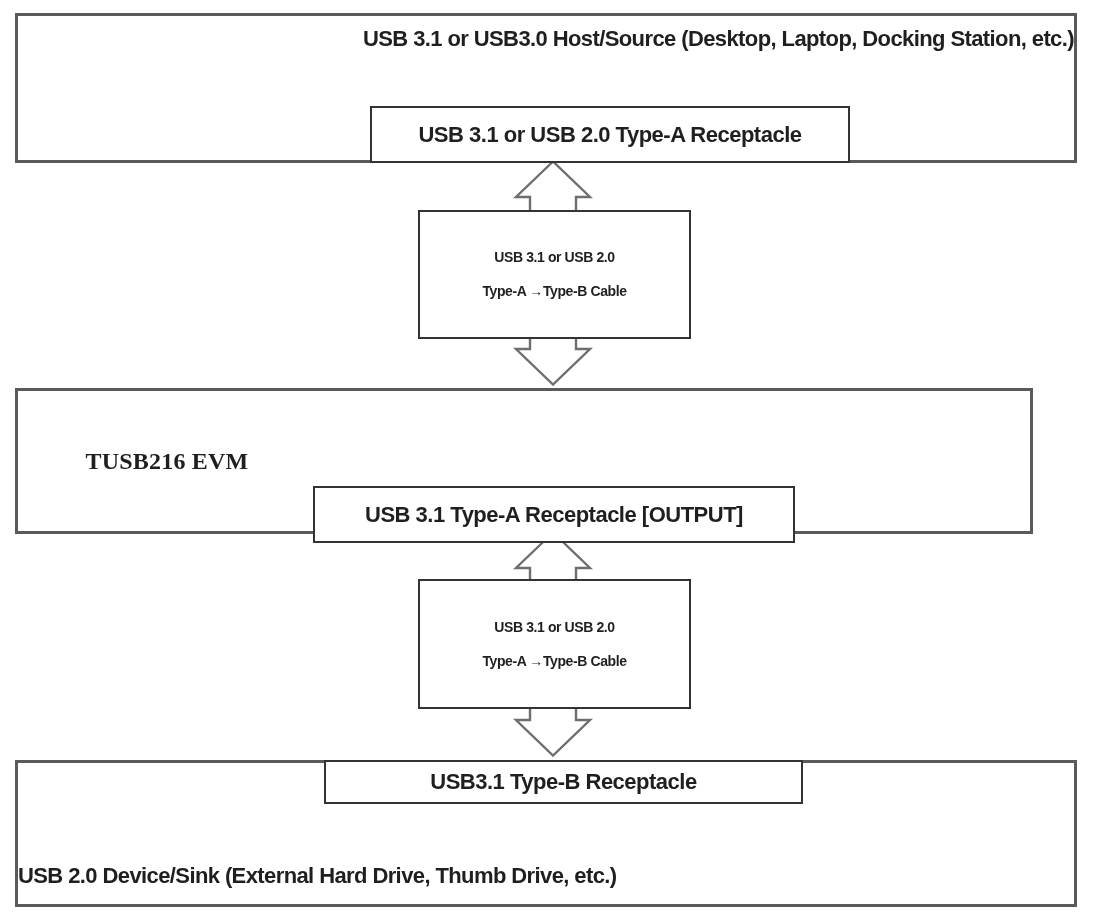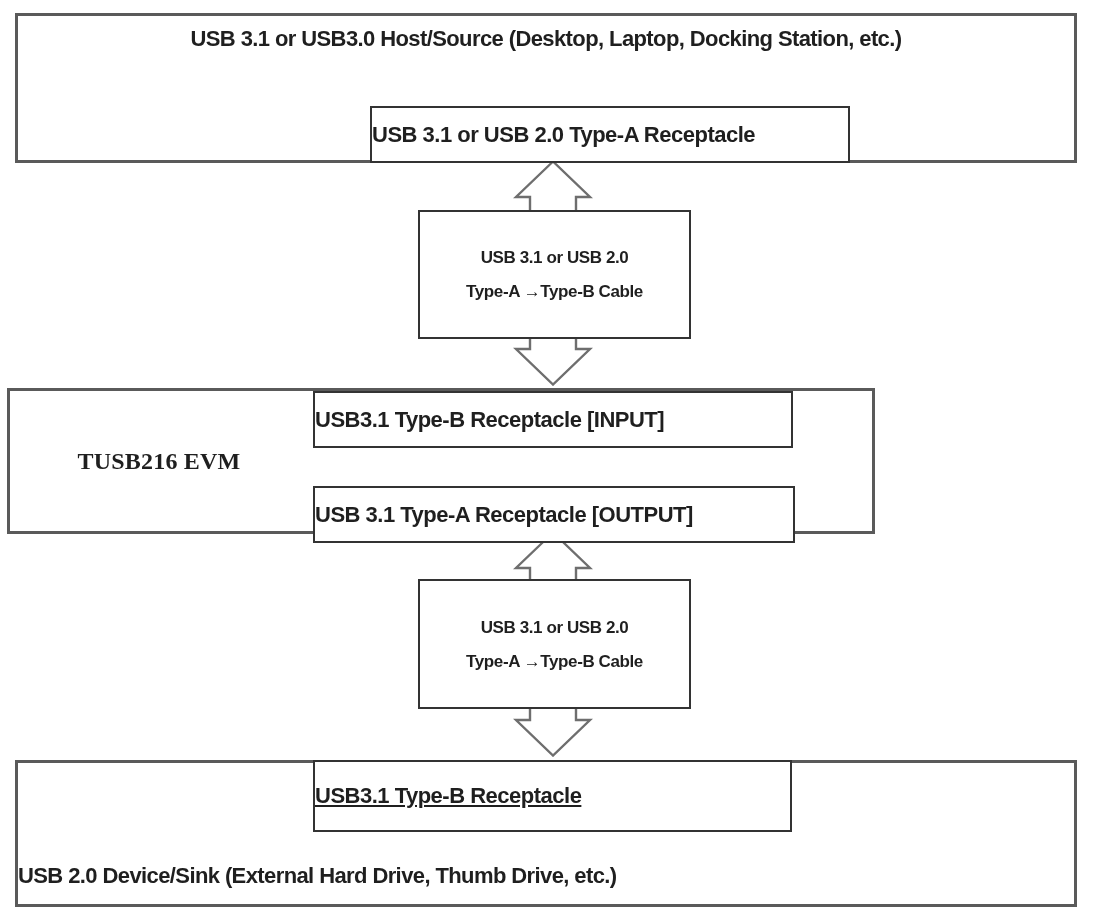--- a/index.html
+++ b/index.html
@@ -17,28 +17,28 @@
     color: var(--text, #1f1f1f);
     overflow: hidden;
   }
   .outer-box {
     position: absolute;
     box-sizing: border-box;
     border: 3px solid var(--outer-box-border, #5a5a5a);
     background: transparent;
   }
   #host-box   { left: 15px; top: 13px;  width: 1062px; height: 150px; }
-  #evm-box    { left: 7px; top: 388px; width: 868px; height: 146px; }
+  #evm-box    { left: 15px; top: 388px; width: 1018px; height: 146px; }
   #device-box { left: 15px; top: 760px; width: 1062px; height: 147px; }
 
   .outer-title {
     position: absolute;
     left: 0; right: 0;
     top: 10px;
-    text-align: center;
+    text-align: right;
     font-size: 22px;
     letter-spacing: -0.6px;
     line-height: 26px;
     white-space: nowrap;
   }
   .device-title {
     position: absolute;
     left: 0; right: 0;
     top: 100px;
     text-align: left;
@@ -59,42 +59,42 @@
     font-size: 24px;
     letter-spacing: 0.2px;
   }
   .inner-box {
     position: absolute;
     box-sizing: border-box;
     border: 2px solid var(--inner-box-border, #333333);
     background: #ffffff;
     display: flex;
     align-items: center;
-    justify-content: flex-start;
+    justify-content: center;
     font-size: 22px;
     letter-spacing: -0.5px;
     white-space: nowrap;
     z-index: 3;
   }
   #recept-a      { left: 370px; top: 106px; width: 480px; height: 57px; }
   #recept-input  { left: 313px; top: 391px; width: 480px; height: 57px; }
   #recept-output { left: 313px; top: 477px; width: 482px; height: 57px; margin-top: 9px; }
-  #recept-d      { left: 313px; top: 760px; width: 479px; height: 72px; text-decoration: underline; }
+  #recept-d      { left: 324px; top: 760px; width: 479px; height: 44px; }
 
   .cable-box {
     position: absolute;
     box-sizing: border-box;
     border: 2px solid var(--inner-box-border, #333333);
     background: #ffffff;
     display: flex;
     flex-direction: column;
     align-items: center;
     justify-content: center;
     gap: 9px;
-    font-size: 17px;
+    font-size: 14px;
     letter-spacing: -0.4px;
     line-height: 25px;
     white-space: nowrap;
     z-index: 2;
   }
   #cable-top    { left: 418px; top: 210px; width: 273px; height: 129px; }
   #cable-bottom { left: 418px; top: 579px; width: 273px; height: 130px; }
 
   .arrow-svg {
     position: absolute;
@@ -128,23 +128,20 @@
 
   <div class="cable-box" id="cable-top">
     <div>USB 3.1 or USB 2.0</div>
     <div>Type-A →Type-B Cable</div>
   </div>
 
   <div class="outer-box" id="evm-box">
     <div class="evm-label">TUSB216 EVM</div>
   </div>
 
-  <div class="inner-box" id="recept-input">
-    <span>USB3.1 Type-B Receptacle [INPUT]</span>
-  </div>
 
   <div class="inner-box" id="recept-output">
     <span>USB 3.1 Type-A Receptacle [OUTPUT]</span>
   </div>
 
   <svg class="arrow-svg" id="arrow-bottom" width="80" height="226" viewBox="0 0 80 226">
     <polygon class="arrow-poly" points="40,1.5 3,37 17,37 17,189 3,189 40,224.5 77,189 63,189 63,37 77,37"></polygon>
   </svg>
 
   <div class="cable-box" id="cable-bottom">

